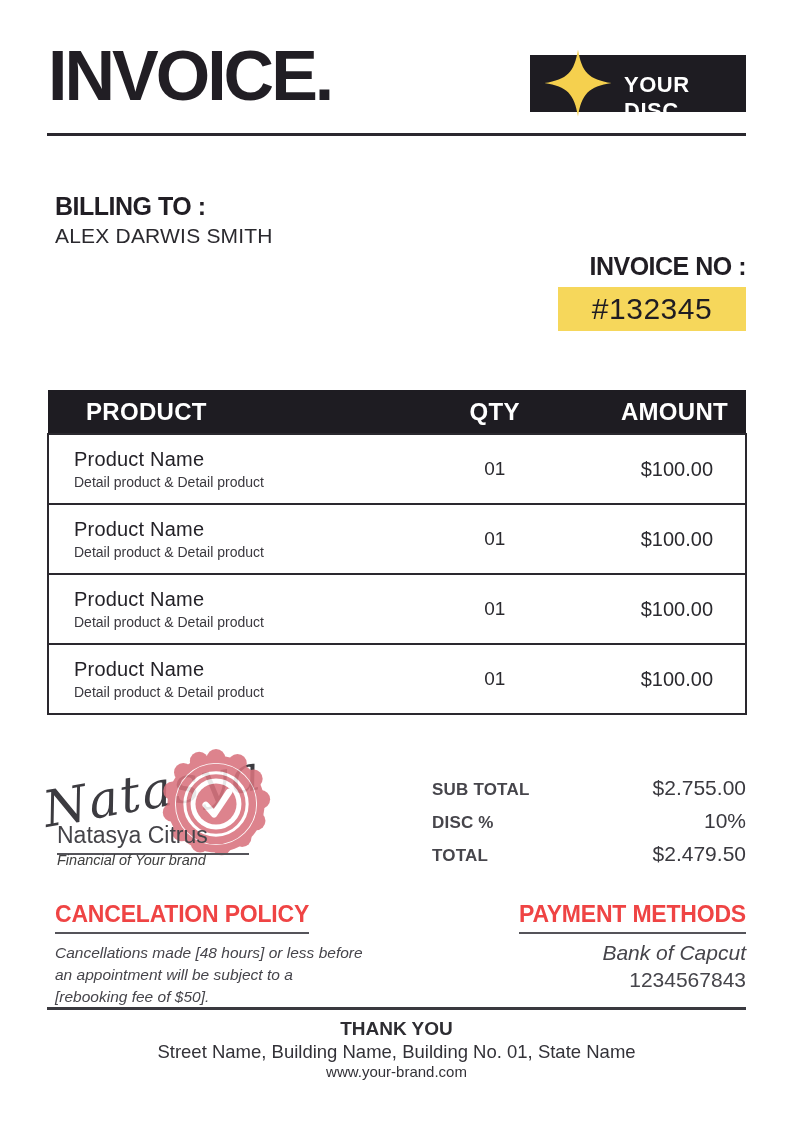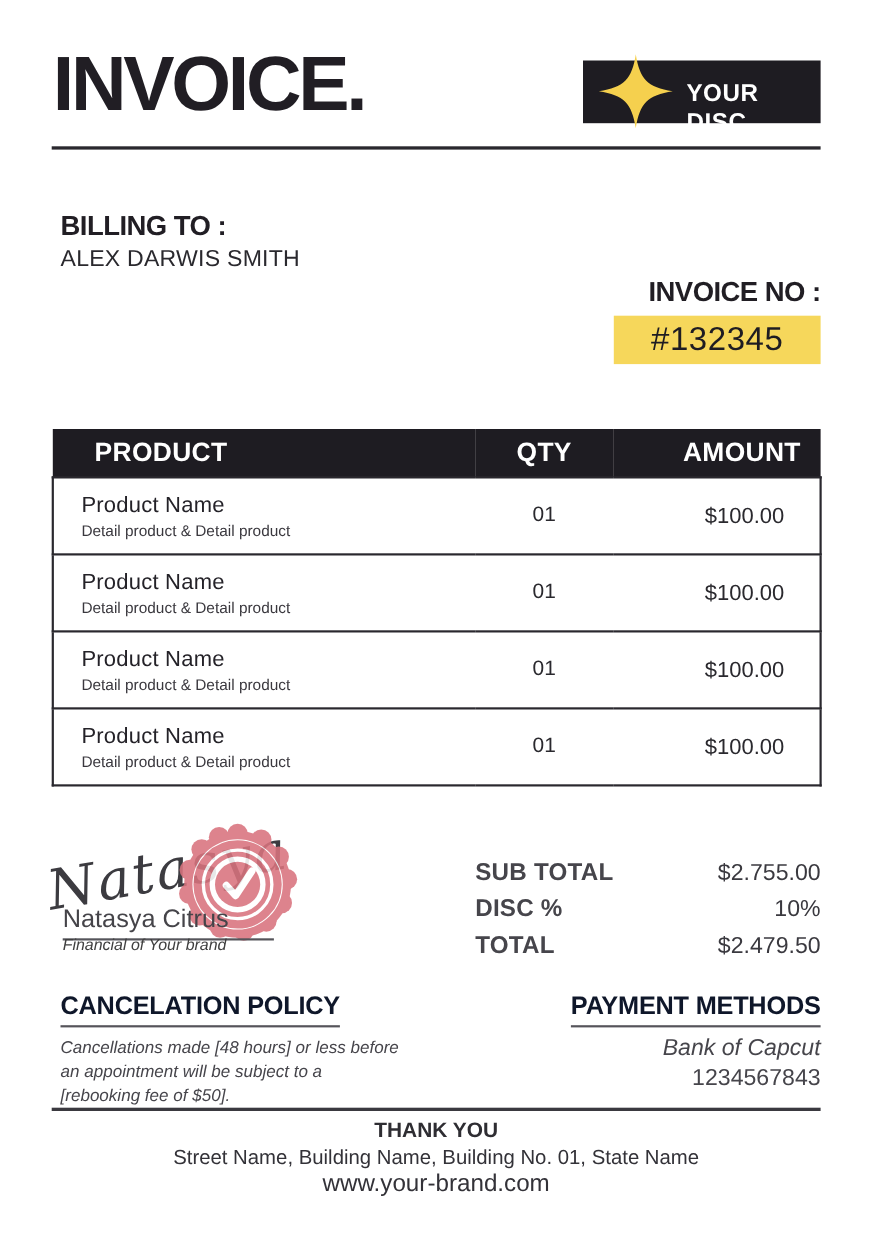--- a/index.html
+++ b/index.html
@@ -92,21 +92,21 @@
   .product-detail { font-size: 14px; color: #3A383E; margin-top: 3px; }
 
   
   .totals {
     position: absolute; left: 432px; top: 736px; width: 314px;
   }
   .totals-row {
     display: flex; justify-content: space-between; align-items: baseline;
     height: 33px;
   }
-  .totals-label { font-size: 22px; font-weight: 700; color: #46454B; letter-spacing: 0.2px; margin-top: 44px; }
+  .totals-label { font-size: 17px; font-weight: 700; color: #46454B; letter-spacing: 0.2px; margin-top: 44px; }
   .totals-value { font-size: 21px; font-weight: 400; color: #3A393F; }
 
   
   .signature-script {
     position: absolute; left: 42px; top: 762px;
     font-family: "DejaVu Serif", serif; font-style: italic;
     font-size: 50px; color: #3C3B40;
     transform: rotate(-10deg); letter-spacing: 2px;
   }
   .stamp {
@@ -121,21 +121,21 @@
   }
   .signature-role {
     position: absolute; left: 57px; top: 852px;
     font-size: 14.5px; font-style: italic; color: #404040;
   }
 
   
   .policy { position: absolute; left: 55px; top: 901px; width: 330px; }
   .section-heading {
     display: inline-block;
-    font-size: 23px; font-weight: 800; color: #0f172a; letter-spacing: -0.2px;
+    font-size: 23px; font-weight: 800; color: #ef4444; letter-spacing: -0.2px;
     padding-bottom: 4px; border-bottom: 2.5px solid #55545A;
   }
   .policy-text {
     margin-top: 8px;
     font-size: 15.5px; font-style: italic; color: #46454B; line-height: 22px;
   }
   .payment { position: absolute; right: 47px; top: 901px; width: 300px; text-align: right; }
   .payment-bank { margin-top: 7px; font-size: 21px; font-style: italic; color: #46454B; }
   .payment-account { margin-top: 3px; font-size: 21px; color: #46454B; }
 
@@ -147,21 +147,21 @@
   .footer-thanks {
     position: absolute; left: 0; top: 1018px; width: 793px;
     text-align: center; font-size: 19px; font-weight: 700; color: #2E2D32;
   }
   .footer-address {
     position: absolute; left: 0; top: 1041px; width: 793px;
     text-align: center; font-size: 18.5px; color: #333238;
   }
   .footer-website {
     position: absolute; left: 0; top: 1063px; width: 793px;
-    text-align: center; font-size: 22px; color: #333238;
+    text-align: center; font-size: 15px; color: #333238;
   }
 </style>
 </head>
 <body>
 
 <div class="page">
 
   <div class="title">INVOICE.</div>
   <div class="brand-badge">
     <span class="brand-star">

